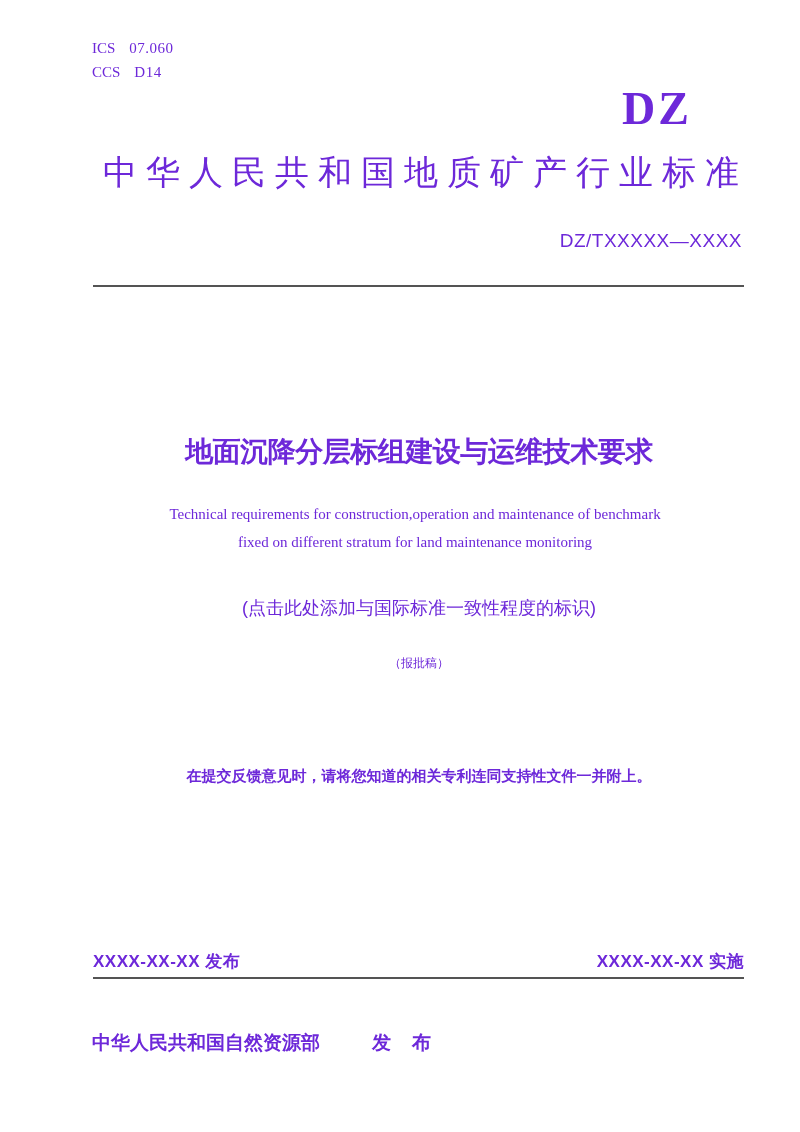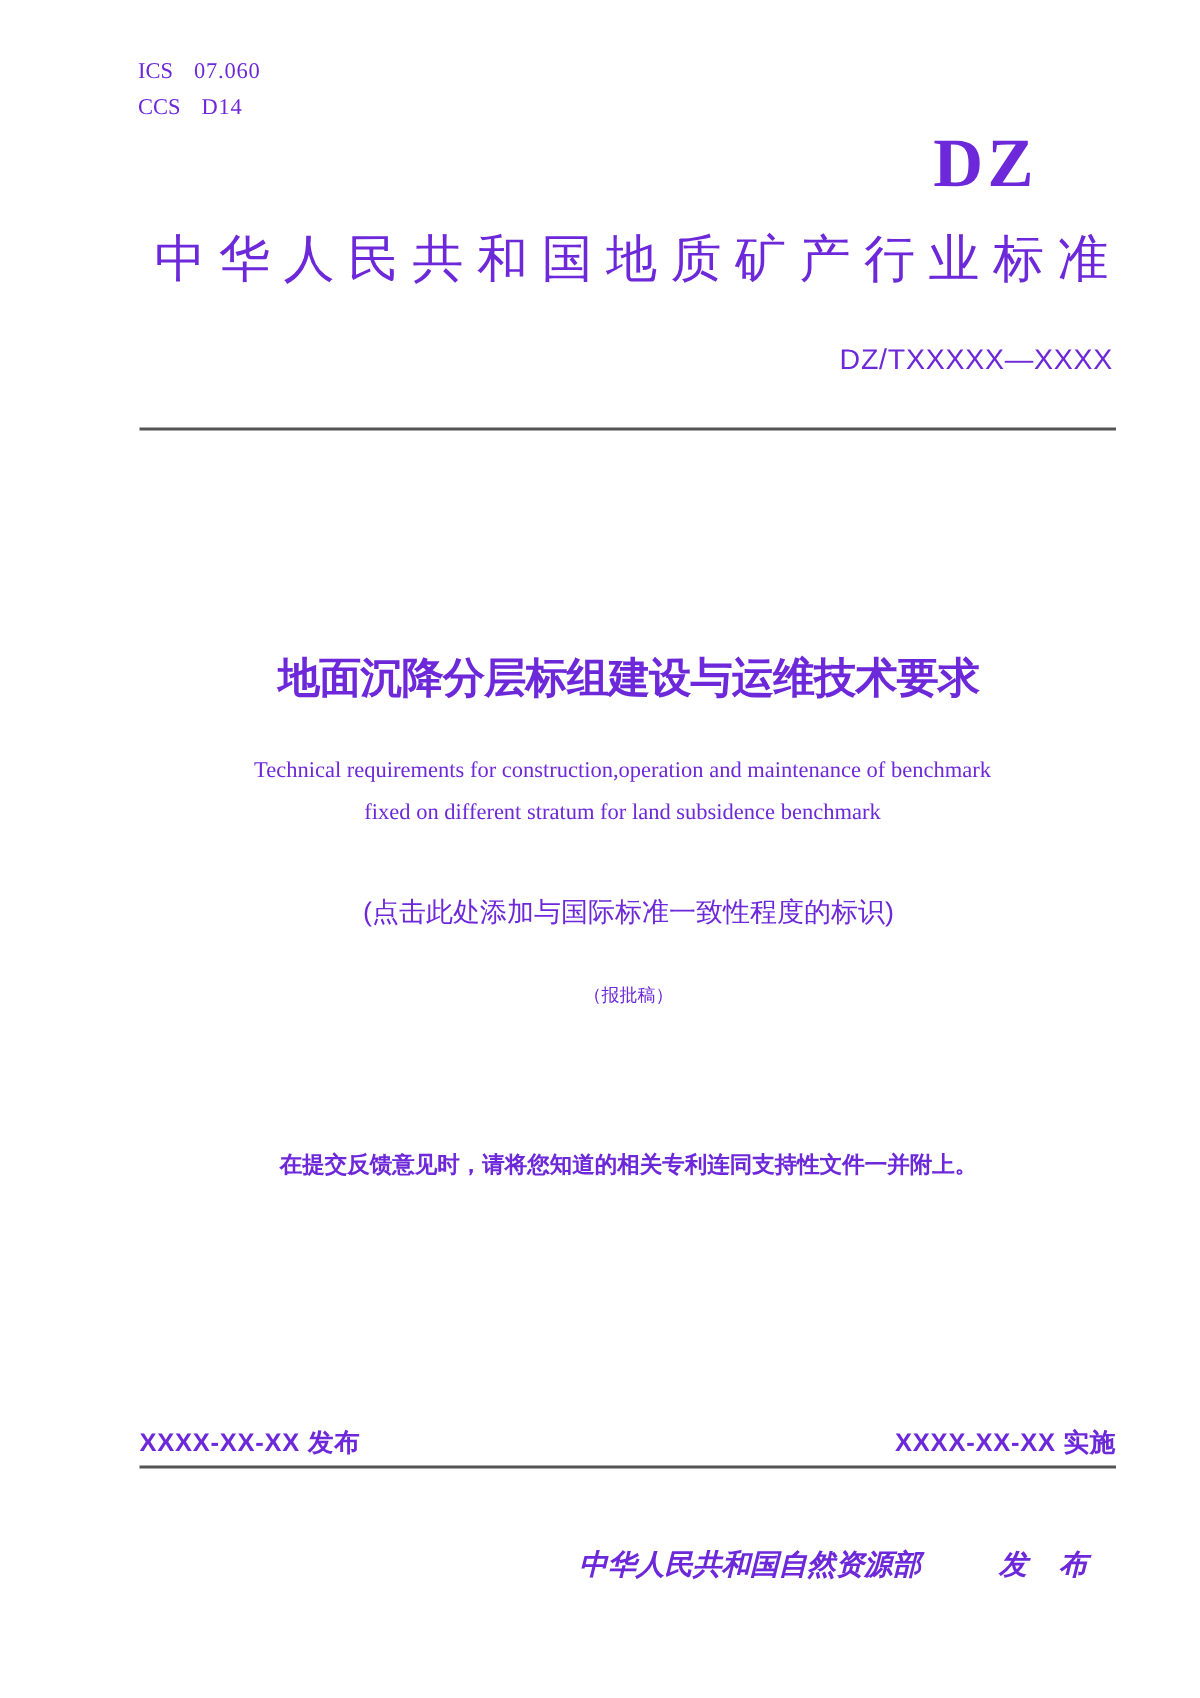--- a/index.html
+++ b/index.html
@@ -142,25 +142,24 @@
     font-weight: 700;
     letter-spacing: 0.5px;
     text-align: right;
   }
 
   .publisher {
     position: absolute;
     left: 92px;
     right: 54px;
     top: 1030px;
-    text-align: right;
+    text-align: left;
     font-size: 19px;
     font-weight: 700;
     white-space: nowrap;
-    font-style: italic;
   }
   .publisher .publisher-action {
     margin-left: 52px;
     letter-spacing: 21px;
   }
 </style>
 </head>
 <body>
 
 <div class="page">
@@ -179,21 +178,21 @@
   <div class="standard-type">中华人民共和国地质矿产行业标准</div>
 
   <div class="standard-number">DZ/TXXXXX—XXXX</div>
 
   <div class="rule rule-top"></div>
 
   <div class="title-cn">地面沉降分层标组建设与运维技术要求</div>
 
   <div class="title-en">
     <div>Technical requirements for construction,operation and maintenance of benchmark</div>
-    <div>fixed on different stratum for land subsidence benchmark</div>
+    <div>fixed on different stratum for land maintenance monitoring</div>
   </div>
 
   <div class="consistency-note">(点击此处添加与国际标准一致性程度的标识)</div>
 
   <div class="draft-status">（报批稿）</div>
 
   <div class="patent-note">在提交反馈意见时，请将您知道的相关专利连同支持性文件一并附上。</div>
 
   <div class="dates-row">
     <span>XXXX-XX-XX 发布</span>

